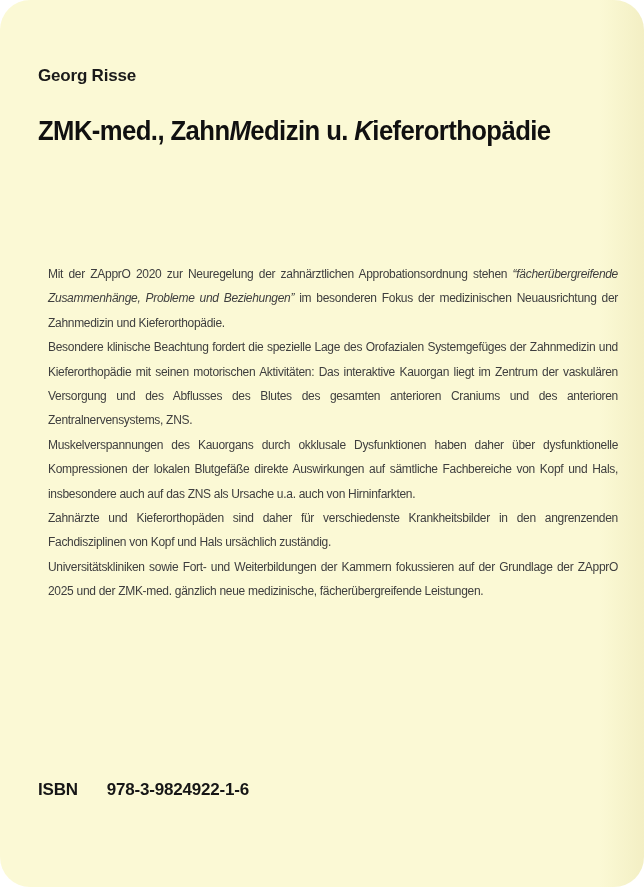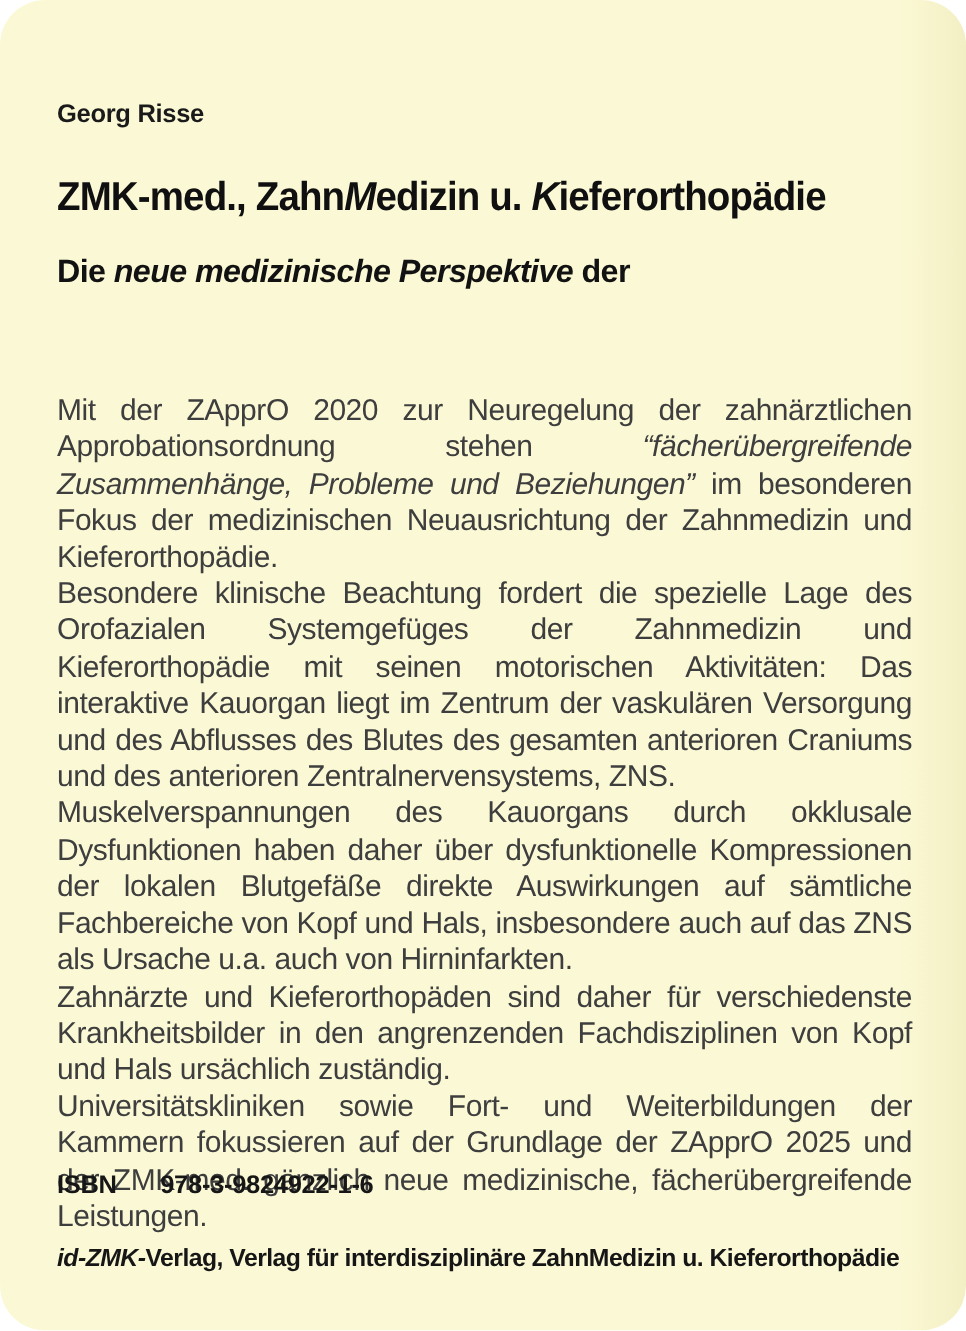--- a/index.html
+++ b/index.html
@@ -22,22 +22,22 @@
     font-size: 27px; font-weight: bold; letter-spacing: -0.6px;
     color: #101010; white-space: nowrap;
     transform: scaleX(0.95); transform-origin: left center;
   }
   .subtitle {
     position: absolute; left: 38px; top: 165px;
     font-size: 21.5px; font-weight: bold; letter-spacing: -0.4px;
     line-height: 32px; color: #121212; white-space: nowrap;
   }
   .body-text {
-    position: absolute; left: 38px; top: 262px; width: 570px;
-    font-size: 20px; line-height: 24.4px; letter-spacing: -0.3px;
+    position: absolute; left: 48px; top: 262px; width: 570px;
+    font-size: 12px; line-height: 24.4px; letter-spacing: -0.3px;
     color: #3e3e3e; text-align: justify;
   }
   .body-text p { margin: 0; }
   .isbn {
     position: absolute; left: 38px; top: 780px;
     font-size: 17px; font-weight: bold; letter-spacing: -0.2px;
     color: #161616;
   }
   .isbn .isbn-value { margin-left: 29px; }
   .publisher {
@@ -52,32 +52,28 @@
 
 <div class="page">
 
   <div class="author">Georg Risse</div>
 
   <div class="title">
     <span>ZMK-med., Zahn</span><span class="it">M</span><span>edizin u. </span><span class="it">K</span><span>ieferorthopädie</span>
   </div>
 
   <div class="subtitle">
-    <div><span>Die </span><span class="it">neue medizinische Perspektive</span><span> der</span></div>
   </div>
 
   <div class="body-text">
     <p><span>Mit der ZApprO 2020 zur Neuregelung der zahnärztlichen Approbationsordnung stehen </span><span class="it">“fächerübergreifende Zusammenhänge, Probleme und Beziehungen”</span><span> im besonderen Fokus der medizinischen Neuausrichtung der Zahnmedizin und Kieferorthopädie.</span></p>
     <p>Besondere klinische Beachtung fordert die spezielle Lage des Orofazialen Systemgefüges der Zahnmedizin und Kieferorthopädie mit seinen motorischen Aktivitäten: Das interaktive Kauorgan liegt im Zentrum der vaskulären Versorgung und des Abflusses des Blutes des gesamten anterioren Craniums und des anterioren Zentralnervensystems, ZNS.</p>
     <p>Muskelverspannungen des Kauorgans durch okklusale Dysfunktionen haben daher über dysfunktionelle Kompressionen der lokalen Blutgefäße direkte Auswirkungen auf sämtliche Fachbereiche von Kopf und Hals, insbesondere auch auf das ZNS als Ursache u.a. auch von Hirninfarkten.</p>
     <p>Zahnärzte und Kieferorthopäden sind daher für verschiedenste Krankheitsbilder in den angrenzenden Fachdisziplinen von Kopf und Hals ursächlich zuständig.</p>
     <p>Universitätskliniken sowie Fort- und Weiterbildungen der Kammern fokussieren auf der Grundlage der ZApprO 2025 und der ZMK-med. gänzlich neue medizinische, fächerübergreifende Leistungen.</p>
   </div>
 
   <div class="isbn">
     <span>ISBN</span><span class="isbn-value">978-3-9824922-1-6</span>
   </div>
 
-  <div class="publisher">
-    <span class="it">id-ZMK-</span><span>Verlag, Verlag für interdisziplinäre ZahnMedizin u. Kieferorthopädie</span>
-  </div>
 
 </div>
 
 </body></html>

